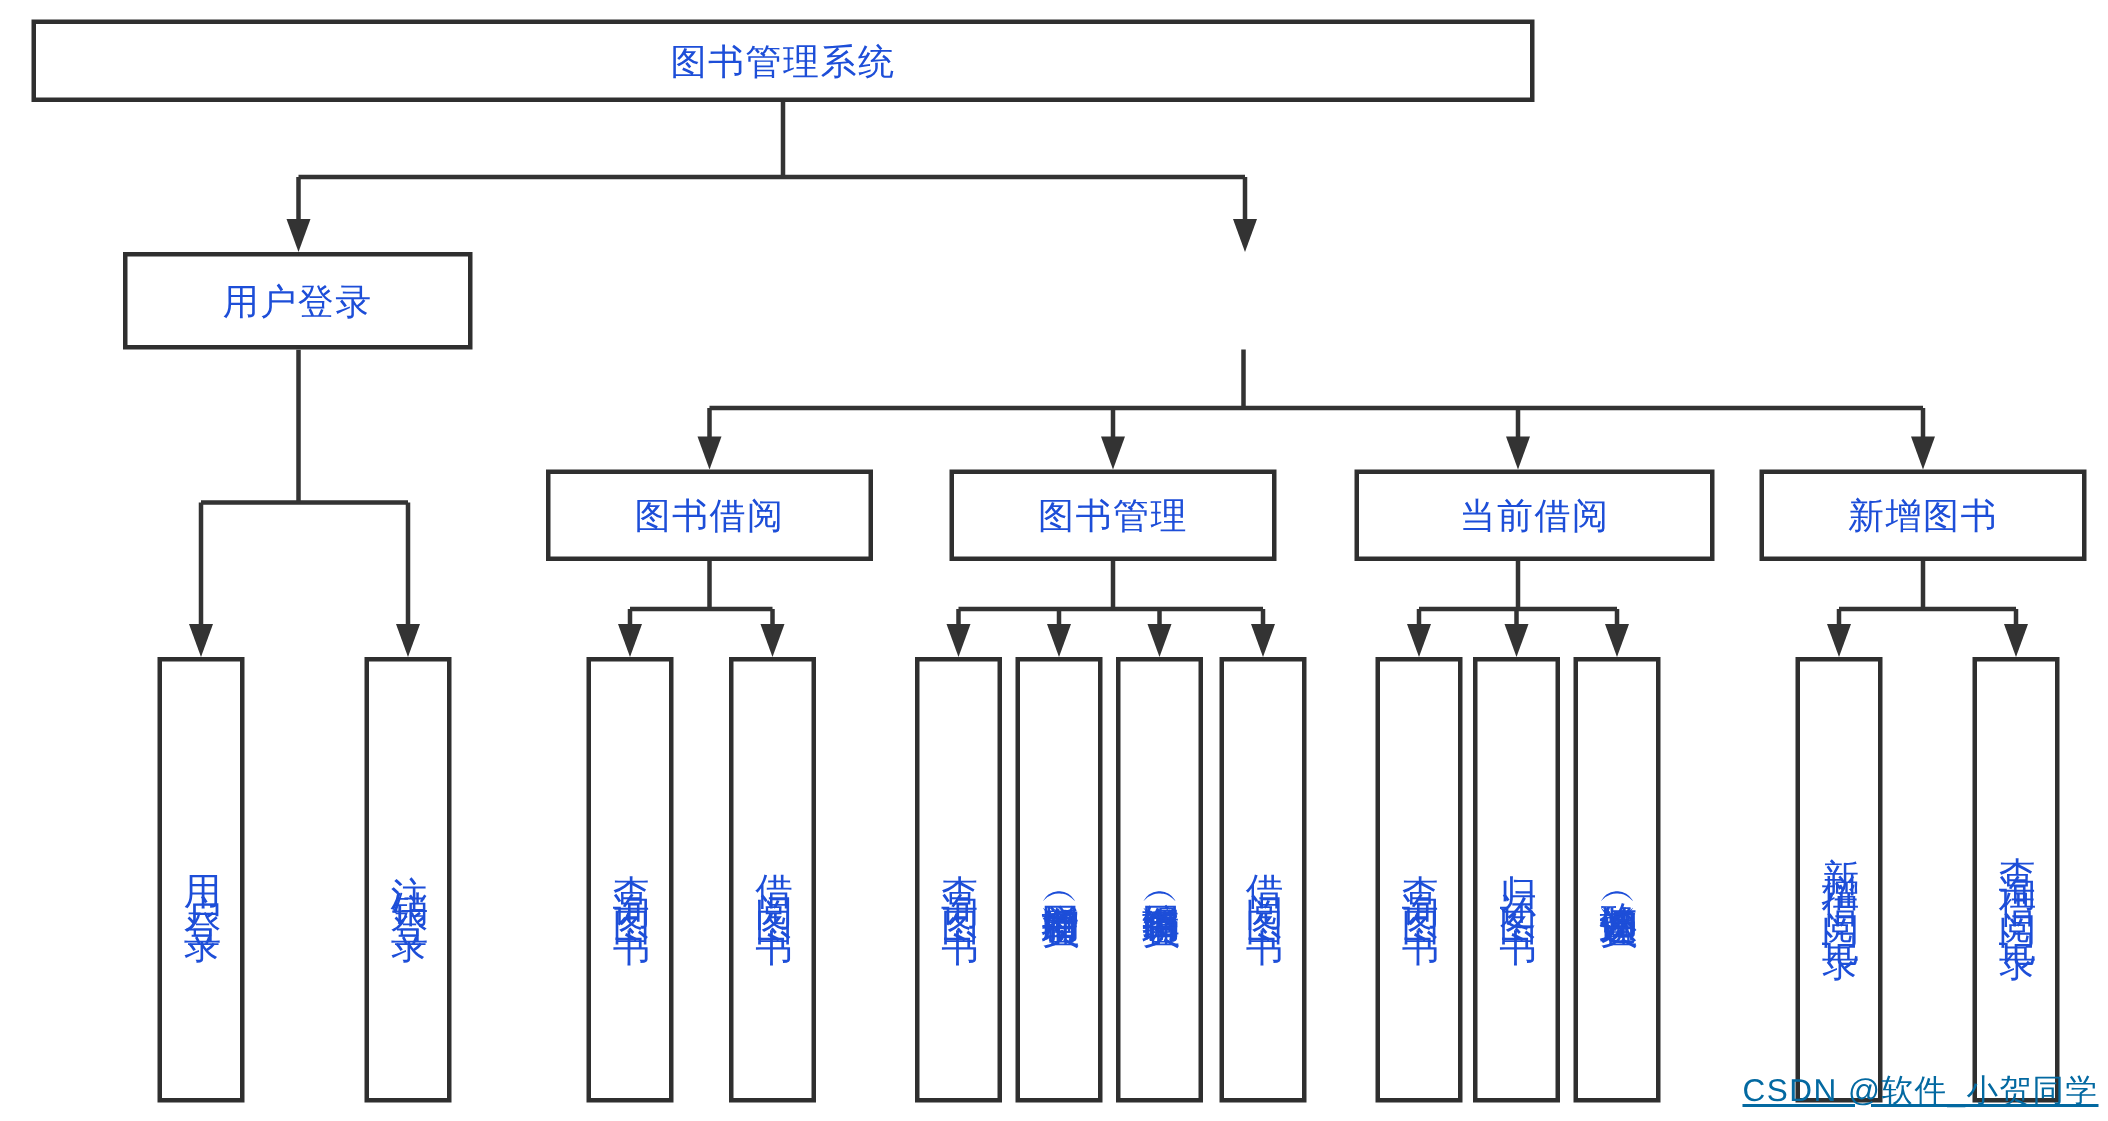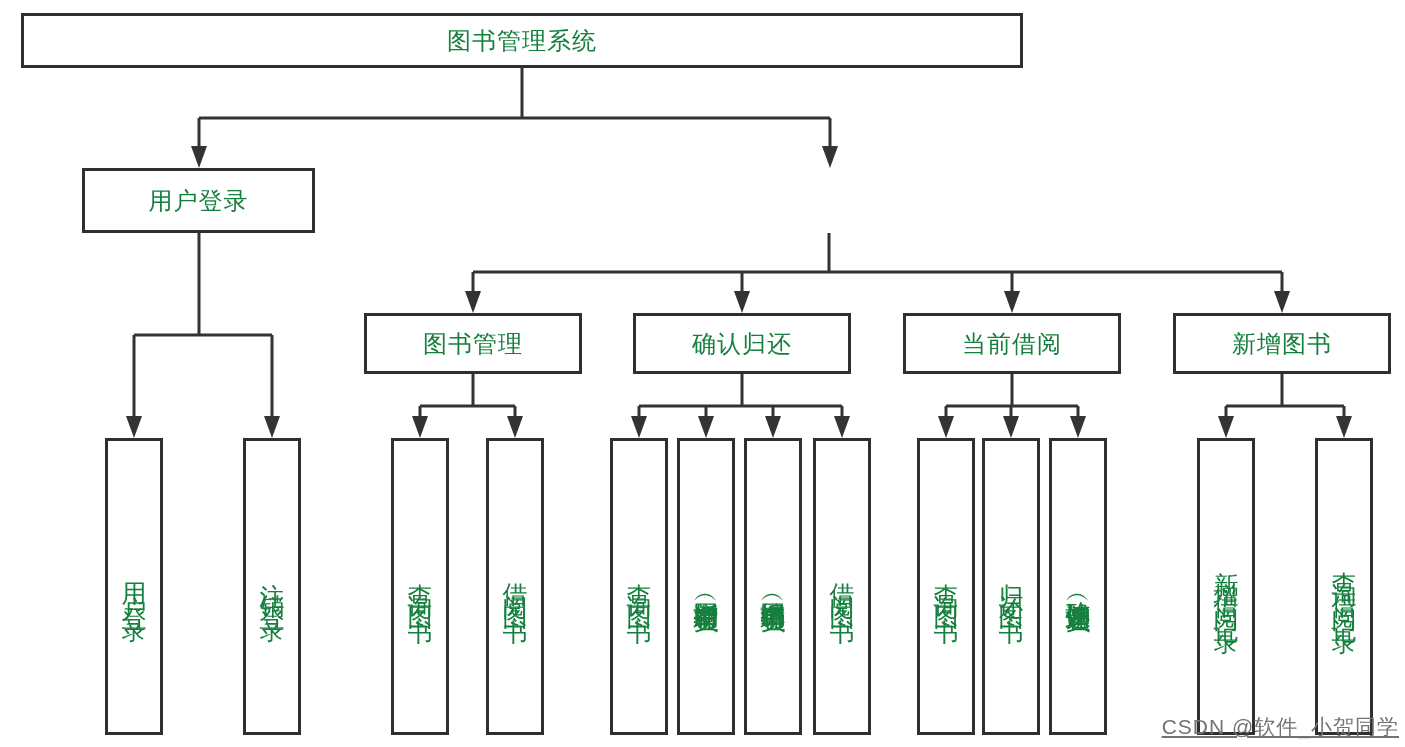--- a/index.html
+++ b/index.html
@@ -11,41 +11,41 @@
     overflow:hidden;
   }
   .box{
     position:absolute;
     box-sizing:border-box;
     border:3px solid #2f2f2f;
     background:#ffffff;
     display:flex;
     align-items:center;
     justify-content:center;
-    color:#15803d;
+    color:#1d4ed8;
     z-index:2;
   }
   .hbox{font-size:24px;letter-spacing:1px;}
   .vbox{
     width:58px;height:297px;top:438px;
     writing-mode:vertical-lr;
     text-orientation:mixed;
     font-size:25px;
     letter-spacing:12px;
     line-height:1;
   }
   .vbox.long{letter-spacing:1px;}
   #wires{position:absolute;left:0;top:0;z-index:1;}
   #wires path{stroke:#333333;stroke-width:3;fill:none;}
   #wires polygon{fill:#333333;stroke:none;}
   .watermark{
     position:absolute;
     right:6px;bottom:6px;
     font-size:21px;
-    color:#737373;
+    color:#0369a1;
     text-decoration:underline;
     z-index:3;
     letter-spacing:1px;
   }
 </style>
 </head>
 <body>
 
 <div id="stage">
 
@@ -82,23 +82,23 @@
 
     <path d="M1282 374 V406 M1226 406 H1344 M1226 406 V420 M1344 406 V420"></path>
     <polygon points="1218,416 1234,416 1226,438"></polygon>
     <polygon points="1336,416 1352,416 1344,438"></polygon>
   </svg>
 
   <div class="box hbox" style="left:21px;top:13px;width:1002px;height:55px">图书管理系统</div>
 
   <div class="box hbox" style="left:82px;top:168px;width:233px;height:65px">用户登录</div>
 
-  <div class="box hbox" style="left:364px;top:313px;width:218px;height:61px">图书管理</div>
-  <div class="box hbox" style="left:633px;top:313px;width:218px;height:61px">确认归还</div>
-  <div class="box hbox" style="left:903px;top:313px;width:218px;height:61px">当前借阅</div>
+  <div class="box hbox" style="left:364px;top:313px;width:218px;height:61px">图书借阅</div>
+  <div class="box hbox" style="left:633px;top:313px;width:218px;height:61px">图书管理</div>
+  <div class="box hbox" style="left:903px;top:313px;width:240px;height:61px">当前借阅</div>
   <div class="box hbox" style="left:1173px;top:313px;width:218px;height:61px">新增图书</div>
 
   <div class="box vbox" style="left:105px">用户登录</div>
   <div class="box vbox" style="left:243px">注销登录</div>
 
   <div class="box vbox" style="left:391px">查询图书</div>
   <div class="box vbox" style="left:486px">借阅图书</div>
 
   <div class="box vbox" style="left:610px">查询图书</div>
   <div class="box vbox long" style="left:677px">新增图书（管理员）</div>

